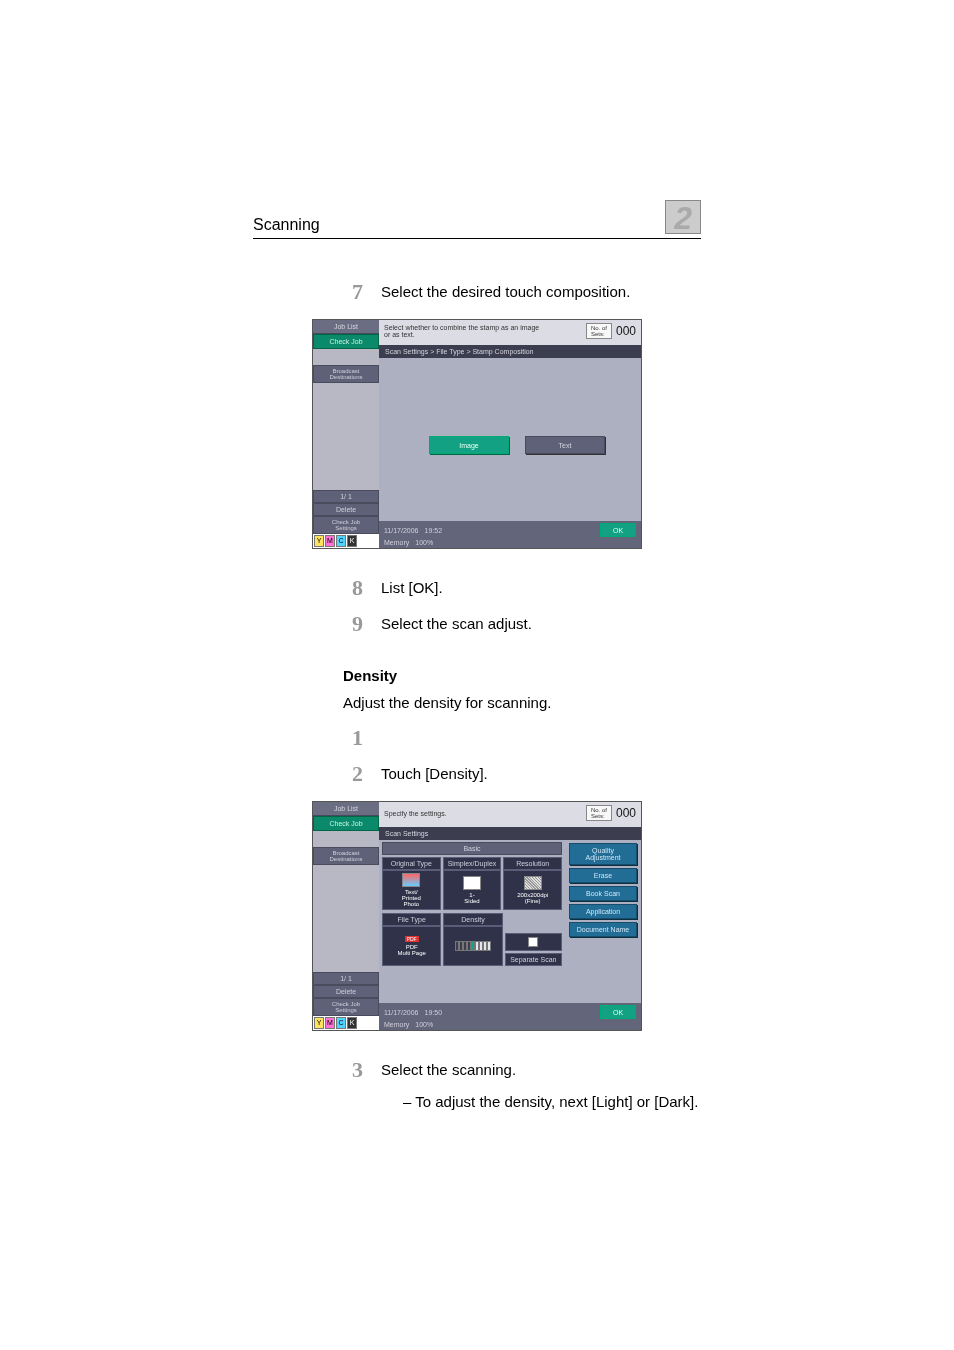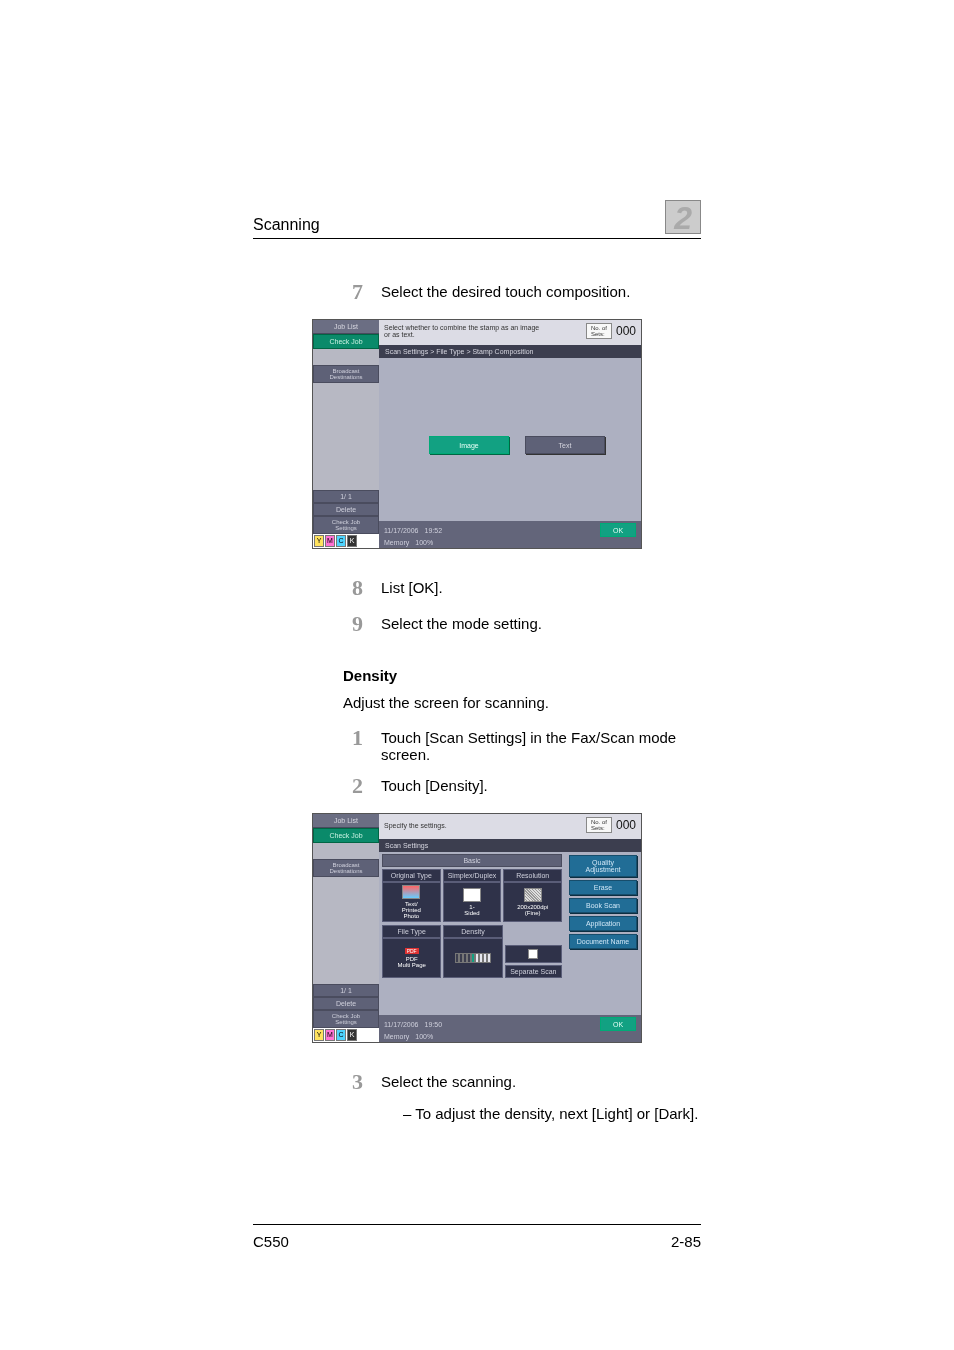--- a/index.html
+++ b/index.html
@@ -116,29 +116,28 @@
       </div>
     </div>
   </div>
 
   <div class="step">
       <div class="stepnum">8</div>
       <div class="steptxt">List [OK].</div>
     </div>
   <div class="step">
       <div class="stepnum">9</div>
-      <div class="steptxt">Select the mode setting.</div>
+      <div class="steptxt">Select the scan adjust.</div>
     </div>
 
   <div class="h3">Density</div>
-  <div class="para">Adjust the screen for scanning.</div>
+  <div class="para">Adjust the density for scanning.</div>
 
   <div class="step">
       <div class="stepnum">1</div>
-      <div class="steptxt">Touch [Scan Settings] in the Fax/Scan mode screen.</div>
     </div>
   <div class="step">
       <div class="stepnum">2</div>
       <div class="steptxt">Touch [Density].</div>
     </div>
 
   <div class="shot">
     <div class="panel" style="height:230px">
       <div class="side">
         <div class="tab">Job List</div>
@@ -252,17 +251,13 @@
       </div>
     </div>
   </div>
 
   <div class="step">
       <div class="stepnum">3</div>
       <div class="steptxt">Select the scanning.</div>
     </div>
   <div class="sub">– To adjust the density, next [Light] or [Dark].</div>
 
-  <div class="ftr">
-    <span>C550</span>
-    <span>2-85</span>
-  </div>
 </div>
 
 </body></html>

